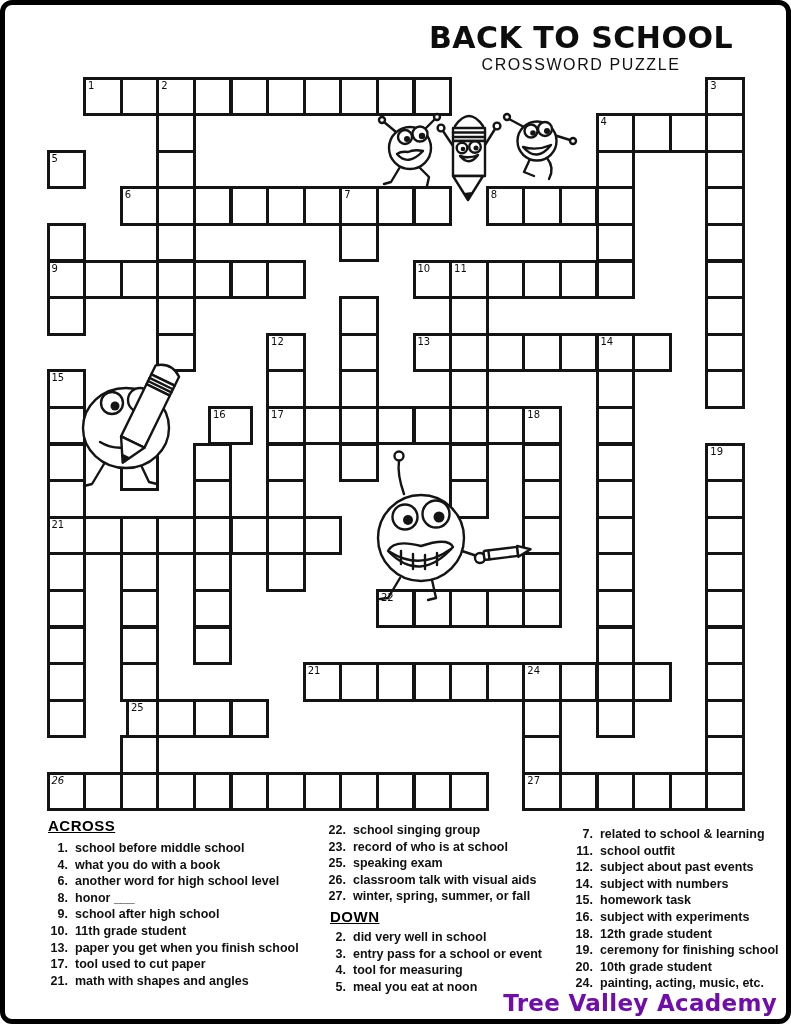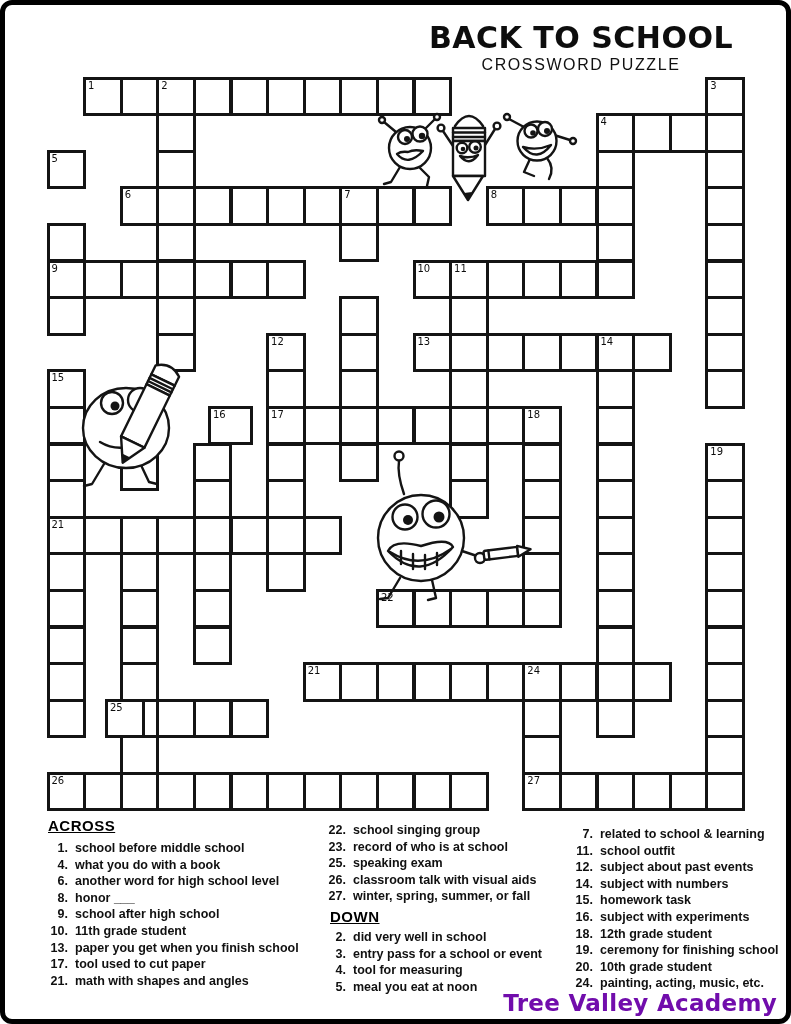--- a/index.html
+++ b/index.html
@@ -257,33 +257,33 @@
       <div class="cell" style="left: 449.1px; top: 662.1px;"></div>
       <div class="cell" style="left: 485.7px; top: 662.1px;"></div>
       <div class="cell" style="left: 522.3px; top: 662.1px;">
         <span class="num">24</span>
       </div>
       <div class="cell" style="left: 558.9px; top: 662.1px;"></div>
       <div class="cell" style="left: 595.5px; top: 662.1px;"></div>
       <div class="cell" style="left: 632.1px; top: 662.1px;"></div>
       <div class="cell" style="left: 705.3px; top: 662.1px;"></div>
       <div class="cell" style="left: 46.5px; top: 698.7px;"></div>
-      <div class="cell" style="left: 105px; top: 698.7px;">
+      <div class="cell" style="left: 126px; top: 698.7px;">
         <span class="num">25</span>
       </div>
       <div class="cell" style="left: 156.3px; top: 698.7px;"></div>
       <div class="cell" style="left: 192.9px; top: 698.7px;"></div>
       <div class="cell" style="left: 229.5px; top: 698.7px;"></div>
       <div class="cell" style="left: 522.3px; top: 698.7px;"></div>
       <div class="cell" style="left: 595.5px; top: 698.7px;"></div>
       <div class="cell" style="left: 705.3px; top: 698.7px;"></div>
       <div class="cell" style="left: 119.7px; top: 735.3px;"></div>
       <div class="cell" style="left: 522.3px; top: 735.3px;"></div>
       <div class="cell" style="left: 705.3px; top: 735.3px;"></div>
-      <div class="cell" style="left: 46.5px; top: 771.9px;">
+      <div class="cell" style="left: 46.5px; top: 771.9px; font-style: italic;">
         <span class="num">26</span>
       </div>
       <div class="cell" style="left: 83.1px; top: 771.9px;"></div>
       <div class="cell" style="left: 119.7px; top: 771.9px;"></div>
       <div class="cell" style="left: 156.3px; top: 771.9px;"></div>
       <div class="cell" style="left: 192.9px; top: 771.9px;"></div>
       <div class="cell" style="left: 229.5px; top: 771.9px;"></div>
       <div class="cell" style="left: 266.1px; top: 771.9px;"></div>
       <div class="cell" style="left: 302.7px; top: 771.9px;"></div>
       <div class="cell" style="left: 339.3px; top: 771.9px;"></div>

